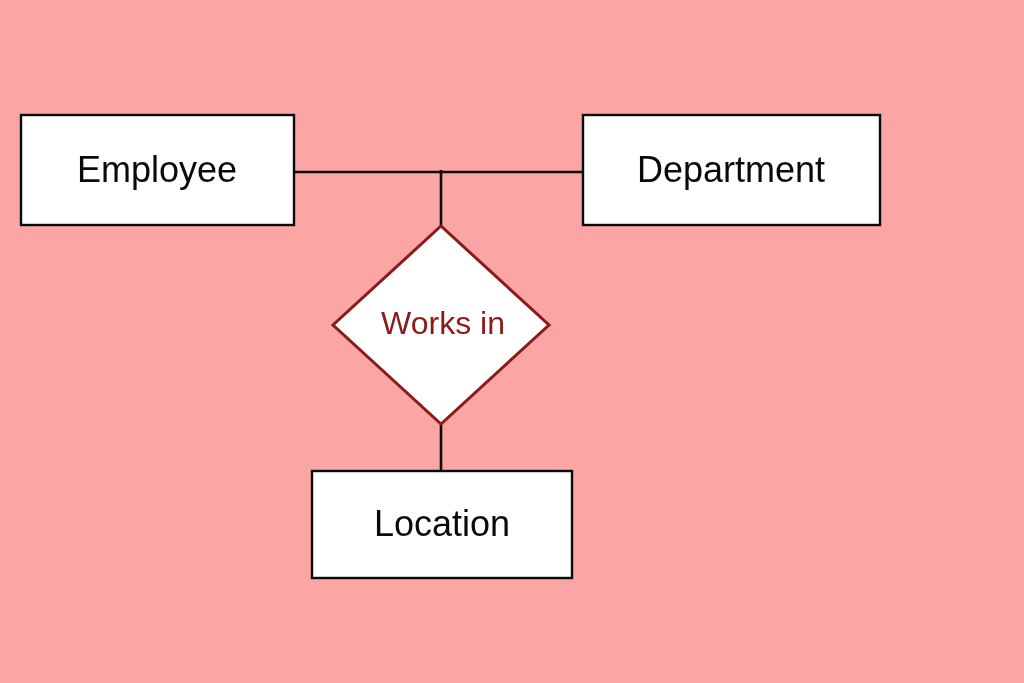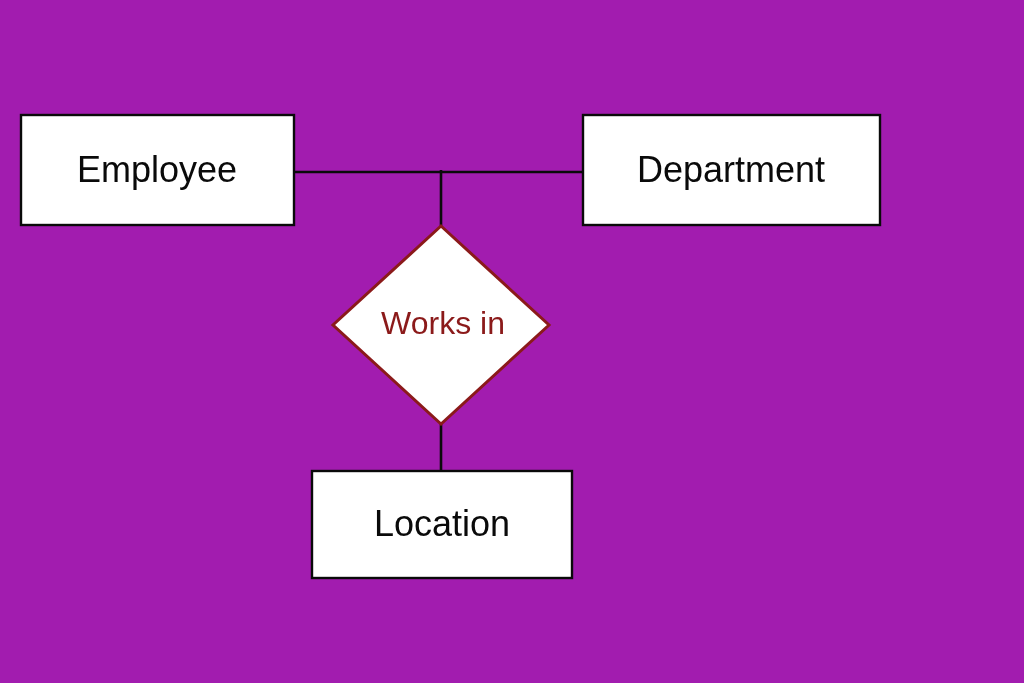--- a/index.html
+++ b/index.html
@@ -11,21 +11,21 @@
   body {
     width: 1024px;
     height: 683px;
     font-family: "Liberation Sans", sans-serif;
     overflow: hidden;
   }
   #canvas {
     position: relative;
     width: 1024px;
     height: 683px;
-    background: #a21caf;
+    background: #fca5a5;
   }
   #diagram-svg {
     position: absolute;
     left: 0;
     top: 0;
     width: 1024px;
     height: 683px;
   }
   .entity-label {
     font-family: "Liberation Sans", sans-serif;

